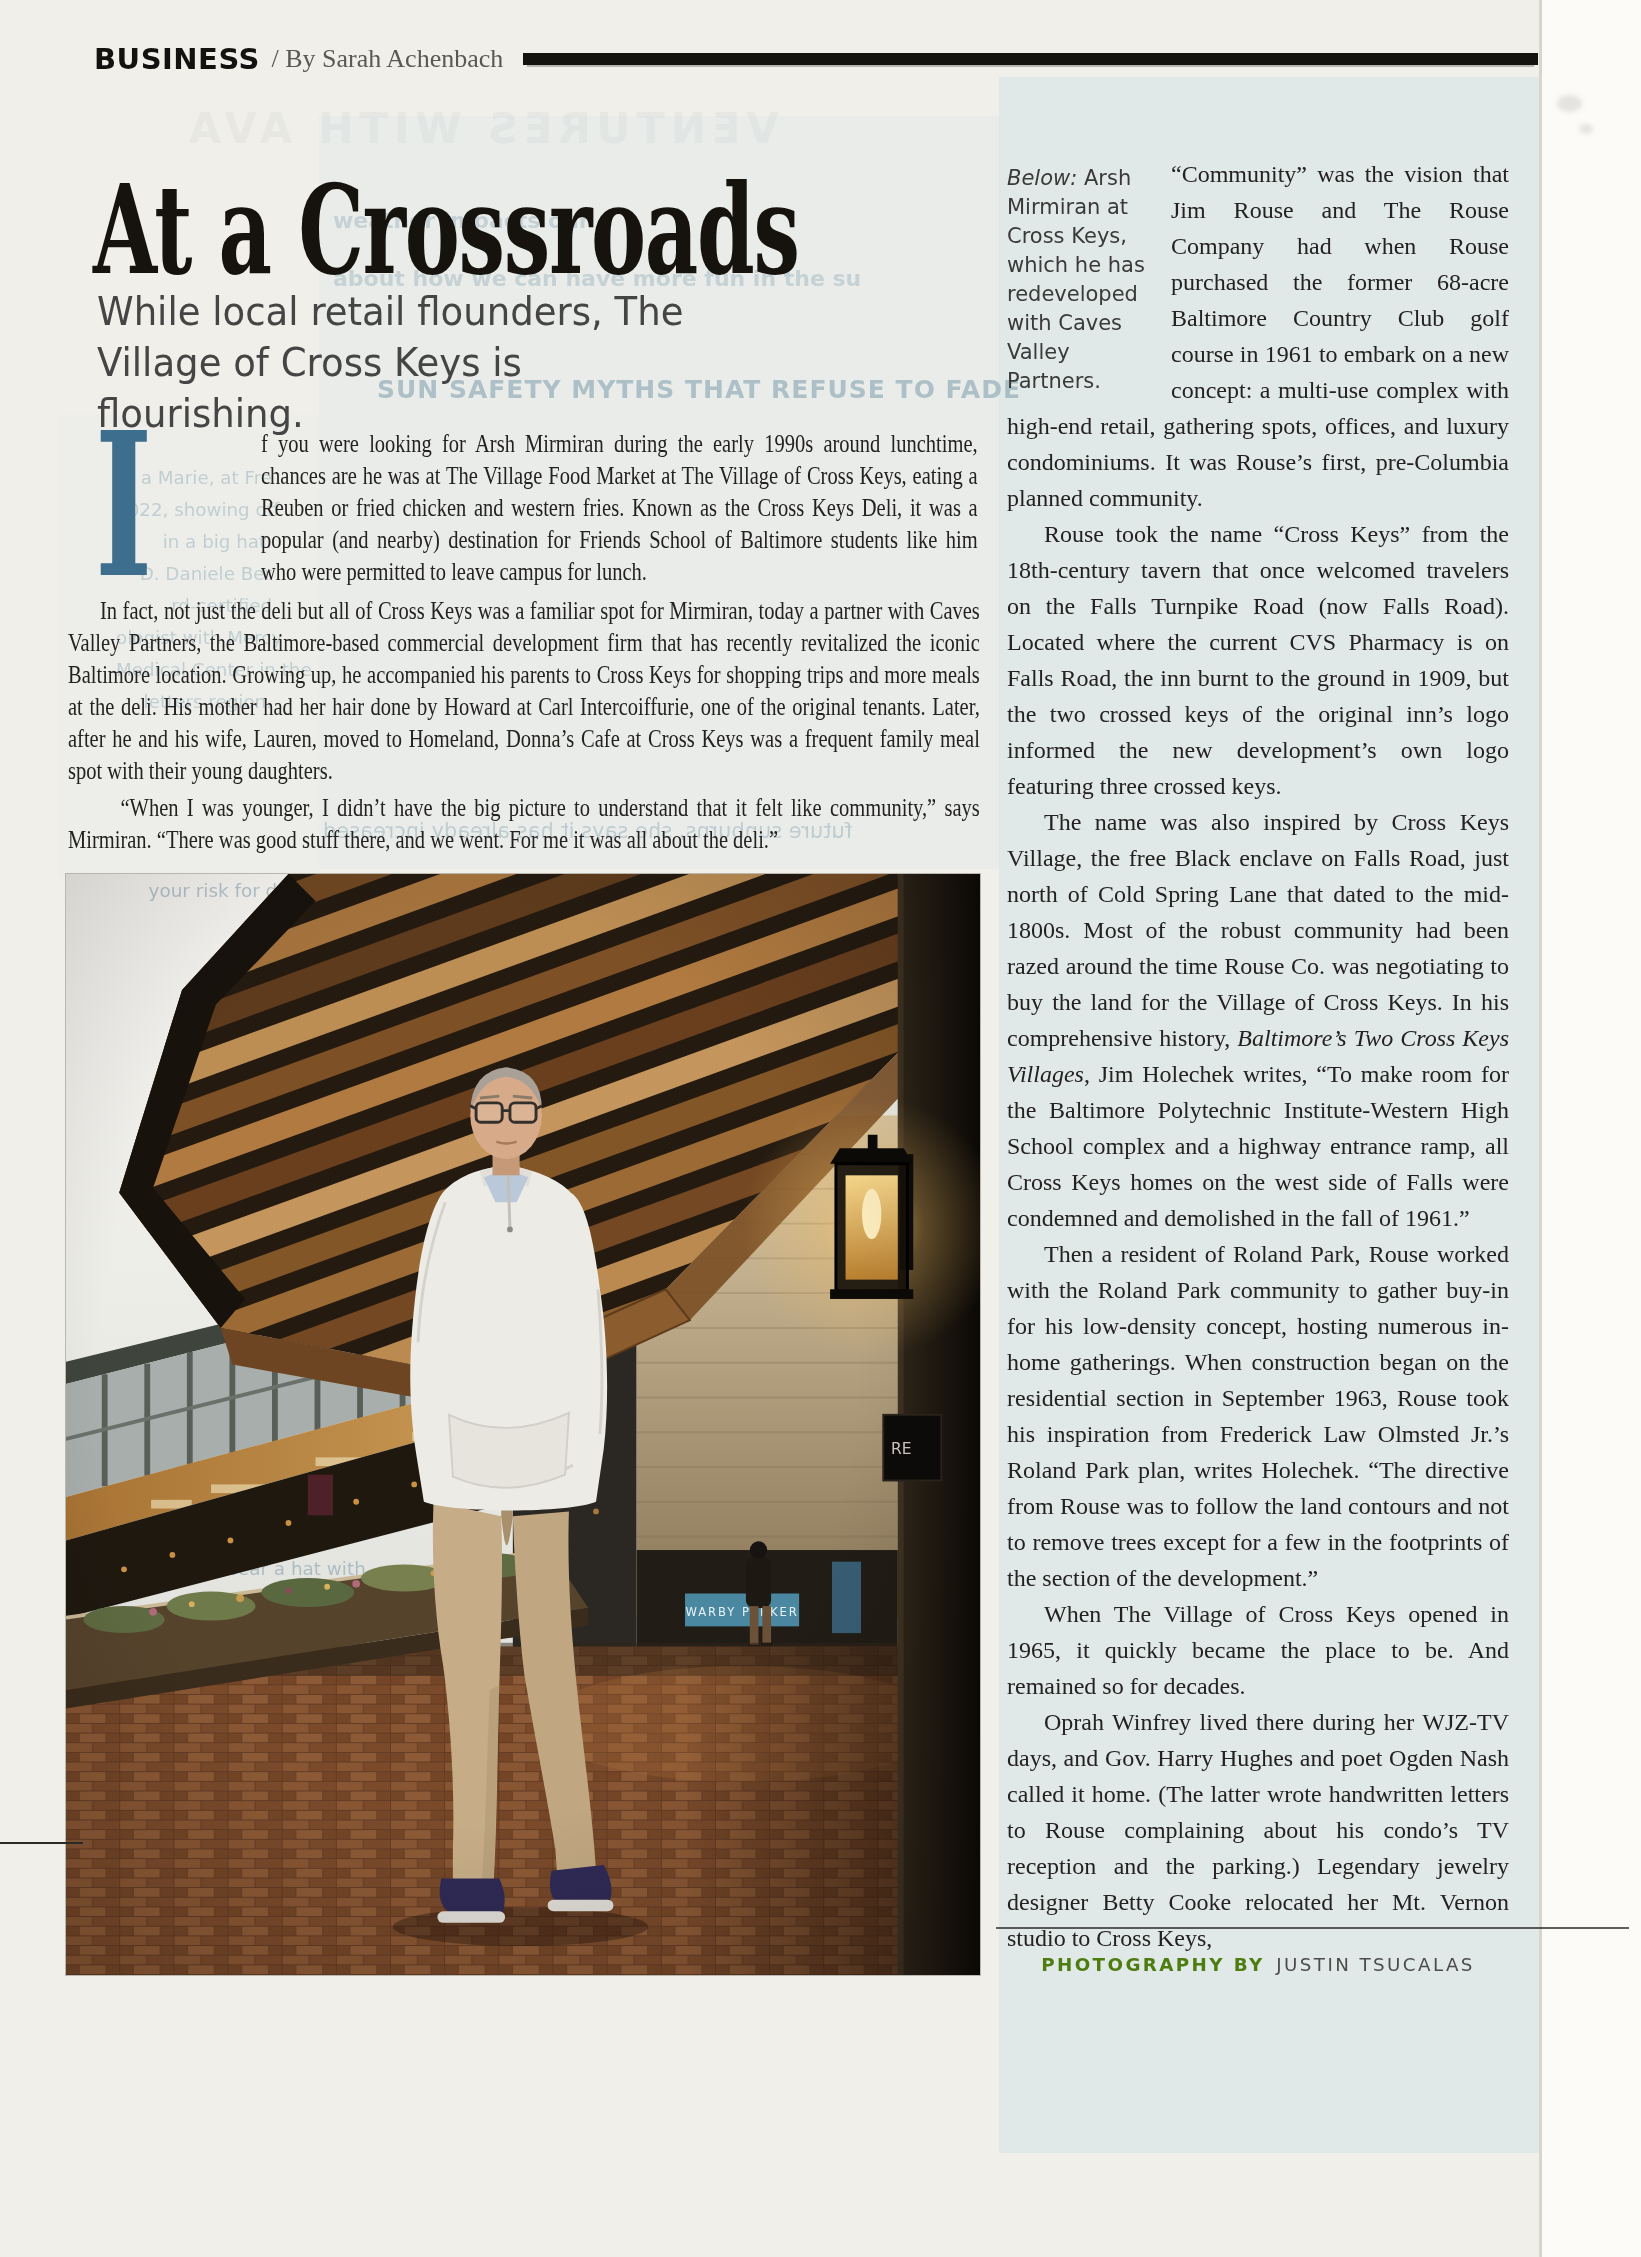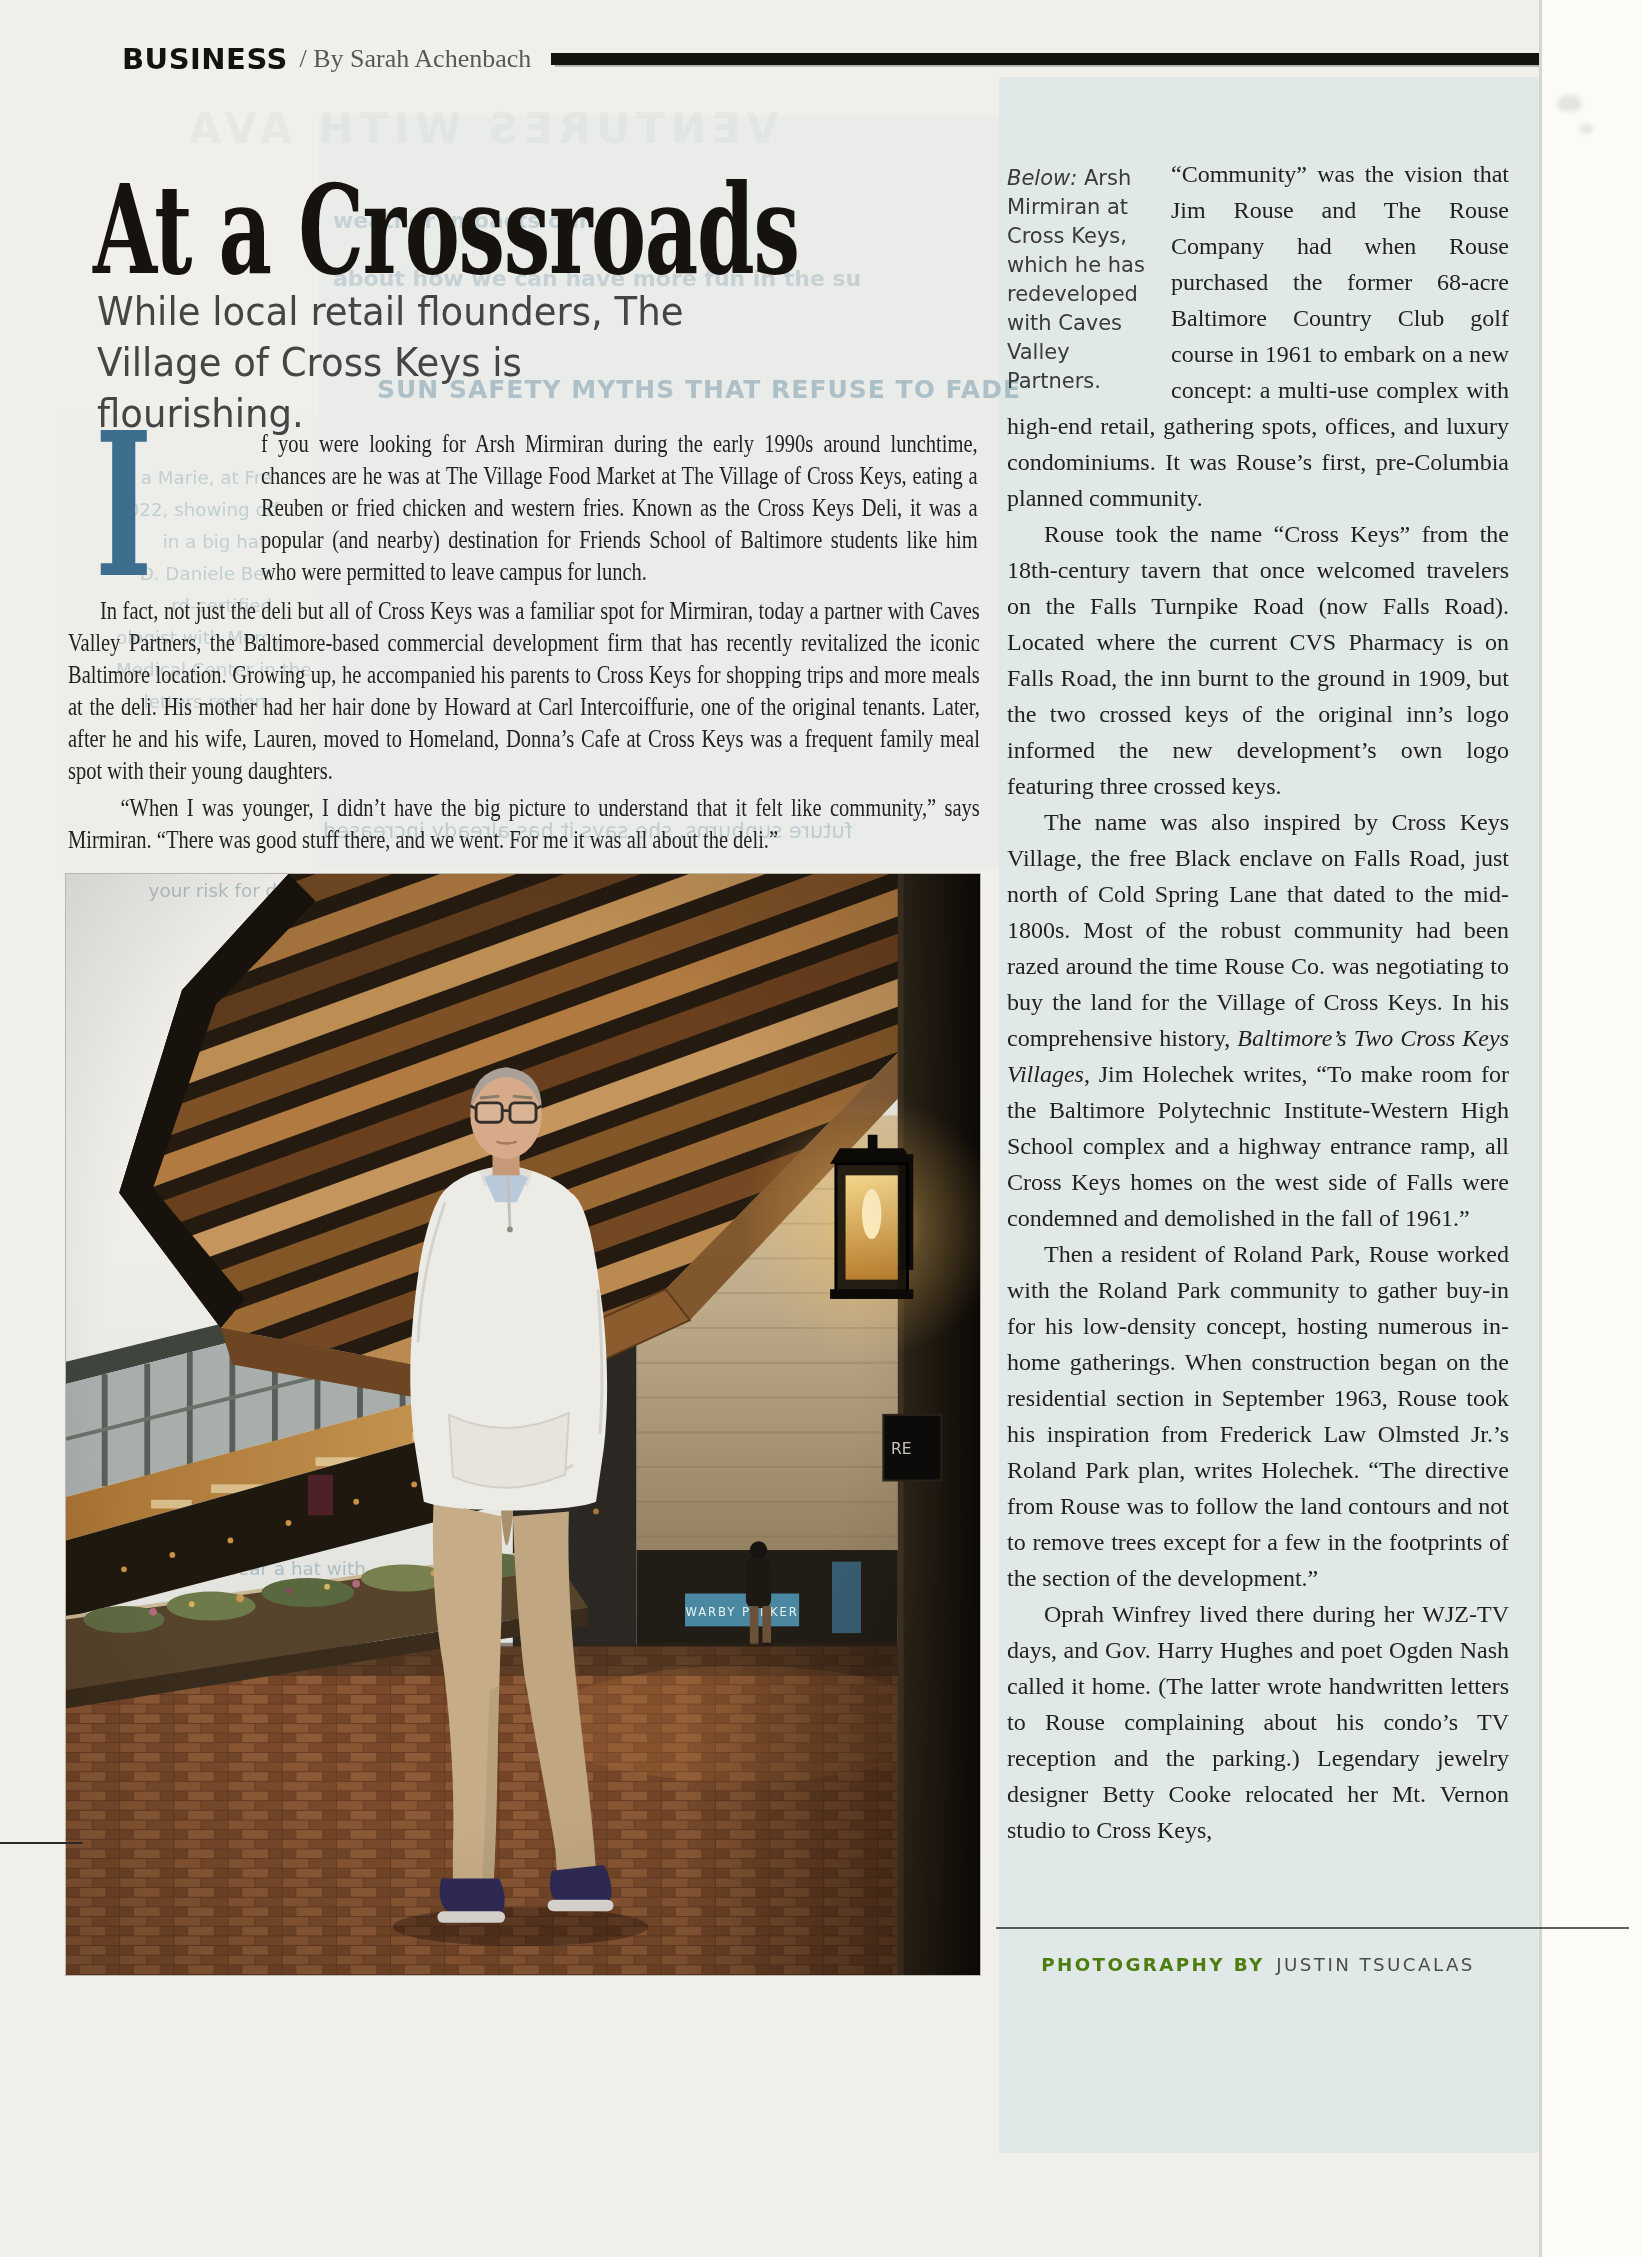--- a/index.html
+++ b/index.html
@@ -6,21 +6,21 @@
   .scan{position:relative;width:1641px;height:2257px;background:#fbfaf6;overflow:hidden;font-family:"Liberation Serif",serif;}
   .page{position:absolute;left:0;top:0;width:1541px;height:2257px;background:#f1efe9;}
   .page-edge{position:absolute;left:1539px;top:0;width:2.9px;height:2257px;background:#d8d5cc;}
   .margin-right{position:absolute;left:1542px;top:0;width:99px;height:2257px;background:#fcfbf8;}
   .smudge{position:absolute;border-radius:50%;background:#b9b7b2;filter:blur(2.9px);opacity:.35;}
   .tint{position:absolute;pointer-events:none;}
   .tint-rcol{left:999px;top:77px;width:541px;height:2076px;background:#cfe0e6;opacity:.45;}
   .tint-mid{left:319px;top:116px;width:681px;height:753px;background:#d7e5ea;opacity:.25;}
   .tint-left{left:58px;top:415px;width:261px;height:463px;background:#dbe7eb;opacity:.18;}
 
-  .header-row{position:absolute;left:94px;top:42px;width:1444px;display:flex;align-items:center;margin-left:28px;}
+  .header-row{position:absolute;left:94px;top:42px;width:1444px;display:flex;align-items:center;}
   .kicker{font-family:"DejaVu Sans",sans-serif;font-weight:800;font-size:29px;letter-spacing:0.5px;color:#141210;}
   .byline{font-family:"Liberation Serif",serif;font-size:26px;color:#585854;margin-left:11.6px;white-space:nowrap;}
   .header-rule{flex:1;height:11.6px;background:#151310;margin-left:19.3px;box-shadow:0 5.8px 0 -3.9px rgba(90,90,86,.4);}
 
   .ghost{position:absolute;font-family:"DejaVu Sans",sans-serif;color:#8fabb7;pointer-events:none;white-space:nowrap;}
   .g-top{font-weight:bold;font-size:22px;opacity:.55;}
   .g-sun{left:377px;top:375px;font-weight:bold;font-size:25px;letter-spacing:1px;opacity:.6;color:#85a4b1;}
   .g-mirror{left:323px;top:819px;font-size:21px;opacity:.5;transform:scaleX(-1);color:#93adb9;}
   .g-bigcaps{left:183px;top:104px;font-weight:bold;font-size:42px;letter-spacing:5.8px;opacity:.06;transform:scaleX(-1);color:#5a7c89;}
   .g-margin{position:absolute;left:116px;top:462px;width:156px;font-family:"DejaVu Sans",sans-serif;font-size:18.3px;line-height:32px;color:#97b0bb;opacity:.5;text-align:right;pointer-events:none;}
@@ -93,20 +93,21 @@
     <p class="lcol-p" id="lp3">“When I was younger, I didn’t have the big picture to understand that it felt like community,” says Mirmiran. “There was good stuff there, and we went. For me it was all about the deli.”</p>
 
     <div class="rcol">
       <div class="caption-float">
         <p class="caption"><span class="cap-lead">Below:</span><span> Arsh Mirmiran at Cross Keys, which he has redeveloped with Caves Valley Partners.</span></p>
       </div>
       <p>“Community” was the vision that Jim Rouse and The Rouse Company had when Rouse purchased the former 68-acre Baltimore Country Club golf course in 1961 to embark on a new concept: a multi-use complex with high-end retail, gathering spots, offices, and luxury condominiums. It was Rouse’s first, pre-Columbia planned community.</p>
       <p class="indent">Rouse took the name “Cross Keys” from the 18th-century tavern that once welcomed travelers on the Falls Turnpike Road (now Falls Road). Located where the current CVS Pharmacy is on Falls Road, the inn burnt to the ground in 1909, but the two crossed keys of the original inn’s logo informed the new development’s own logo featuring three crossed keys.</p>
       <p class="indent"><span>The name was also inspired by Cross Keys Village, the free Black enclave on Falls Road, just north of Cold Spring Lane that dated to the mid-1800s. Most of the robust community had been razed around the time Rouse Co. was negotiating to buy the land for the Village of Cross Keys. In his comprehensive history, </span><i>Baltimore’s Two Cross Keys Villages</i><span>, Jim Holechek writes, “To make room for the Baltimore Polytechnic Institute-Western High School complex and a highway entrance ramp, all Cross Keys homes on the west side of Falls were condemned and demolished in the fall of 1961.”</span></p>
       <p class="indent">Then a resident of Roland Park, Rouse worked with the Roland Park community to gather buy-in for his low-density concept, hosting numerous in-home gatherings. When construction began on the residential section in September 1963, Rouse took his inspiration from Frederick Law Olmsted Jr.’s Roland Park plan, writes Holechek. “The directive from Rouse was to follow the land contours and not to remove trees except for a few in the footprints of the section of the development.”</p>
+      <p class="indent">When The Village of Cross Keys opened in 1965, it quickly became the place to be. And remained so for decades.</p>
       <p class="indent">Oprah Winfrey lived there during her WJZ-TV days, and Gov. Harry Hughes and poet Ogden Nash called it home. (The latter wrote handwritten letters to Rouse complaining about his condo’s TV reception and the parking.) Legendary jewelry designer Betty Cooke relocated her Mt. Vernon studio to Cross Keys,</p>
     </div>
 
     <div class="photo" aria-label="Arsh Mirmiran standing under a wooden slat canopy at The Village of Cross Keys, brick paving and storefronts behind him">
       <svg viewBox="0 0 945 1140" preserveAspectRatio="none">
         <defs>
           <linearGradient id="skyGrad" x1="0" y1="0" x2="0" y2="1">
             <stop offset="0" stop-color="#f8f7f3"></stop>
               <stop offset="1" stop-color="#d9dad5"></stop>
           </linearGradient>

